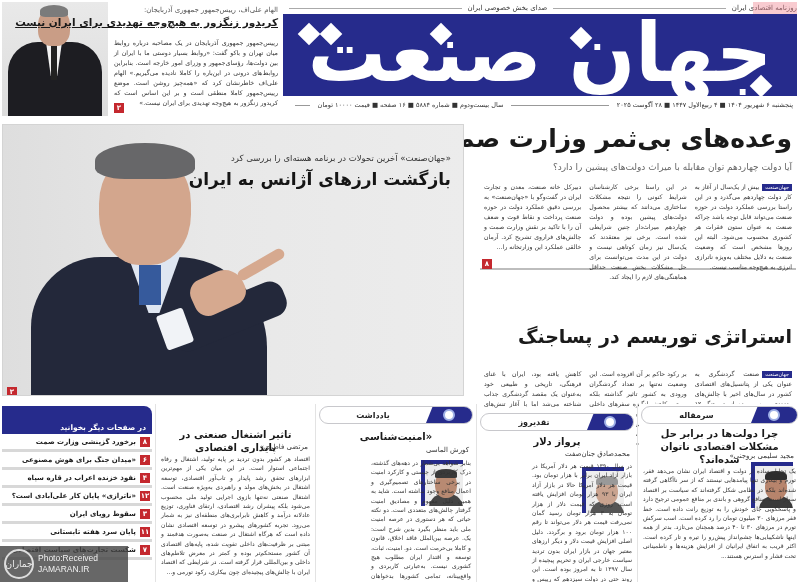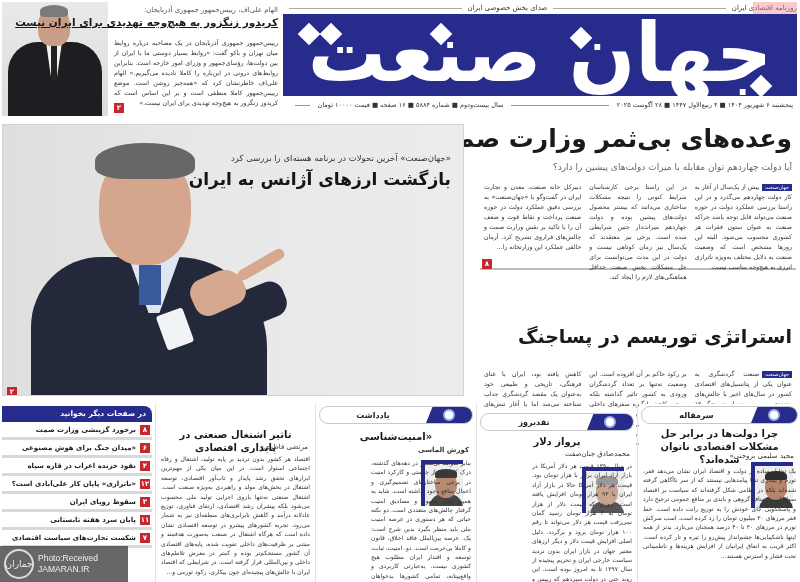--- a/index.html
+++ b/index.html
@@ -229,21 +229,21 @@
   .portrait .ph { position: absolute; left: 10px; top: 8px; width: 22px; height: 26px; background: #b88a72; border-radius: 45%; }
   .portrait .pb { position: absolute; left: 4px; top: 30px; width: 34px; height: 20px; background: #444; border-radius: 14px 14px 0 0; }
   .portrait .phair { position: absolute; left: 10px; top: 5px; width: 22px; height: 9px; background: #3a3a3a; border-radius: 50% 50% 10% 10%; }
 
   
   .other-pages {
     position: absolute; left: 2px; top: 406px; width: 150px; height: 176px;
   }
   .other-pages .head {
     height: 16px; background: #262b8c; color: #fff; font-size: 7.5px; font-weight: bold;
-    direction: rtl; padding: 0 6px; line-height: 16px; border-radius: 0 8px 0 0;
+    direction: rtl; padding: 14px 6px; line-height: 16px; border-radius: 0 8px 0 0;
   }
   .other-pages .item {
     display: flex; flex-direction: row-reverse; align-items: center; gap: 4px;
     height: 18px; border-bottom: 3px solid #d8d8d8; padding: 0 2px;
   }
   .other-pages .item .label {
     font-size: 7px; font-weight: bold; direction: rtl; white-space: nowrap; overflow: hidden;
   }
 
   
@@ -383,21 +383,21 @@
   </div>
 
   <div class="bottom-col" style="left:317px;width:158px;">
     <div class="col-header">
       <span class="tab">
           <span class="icon"></span>
         </span>
       <span class="label">یادداشت</span>
     </div>
     <div class="title" style="top:26px;">«امنیت‌شناسی</div>
-    <div class="author" style="top:42px;font-weight:bold;">کورش الماسی</div>
+    <div class="author" style="top:42px;">کورش الماسی</div>
     <div class="portrait" style="left:104px;top:56px;">
         <div class="pb"></div>
         <div class="ph"></div>
         <div class="phair"></div>
       </div>
     <div class="text" style="top:54px;right:4px;left:54px;">بنابر شواهد بی‌شمار در دهه‌های گذشته، درک کاربردی از چیستی و کارکرد امنیت در برخی ساختارهای تصمیم‌گیری و اعمال منافع وجود نداشته است. شاید به همین دلیل مفهوم و مصادیق امنیت گرفتار چالش‌های متعددی است. دو نکته حیاتی که هر دستوری در عرصه امنیت ملی باید منظر بگیرد بدین شرح است: یک. عرصه بین‌الملل فاقد اخلاق، قانون و کاملا بی‌حرمت است. دو. امنیت، ثبات، توسعه و اقتدار ایران مطلوب هیچ کشوری نیست. به‌عبارتی کاربردی و واقع‌بینانه، تمامی کشورها بدخواهان بالفعل یا بالقوه ایران هستند. بنابراین عرصه روابط بین‌الملل نه عرصه دوستی و رفاقت بلکه «تقابل و رقابت» است...</div>
   </div>
 
   <div class="bottom-col" style="left:478px;width:158px;margin-top:7px;">
     <div class="col-header">

